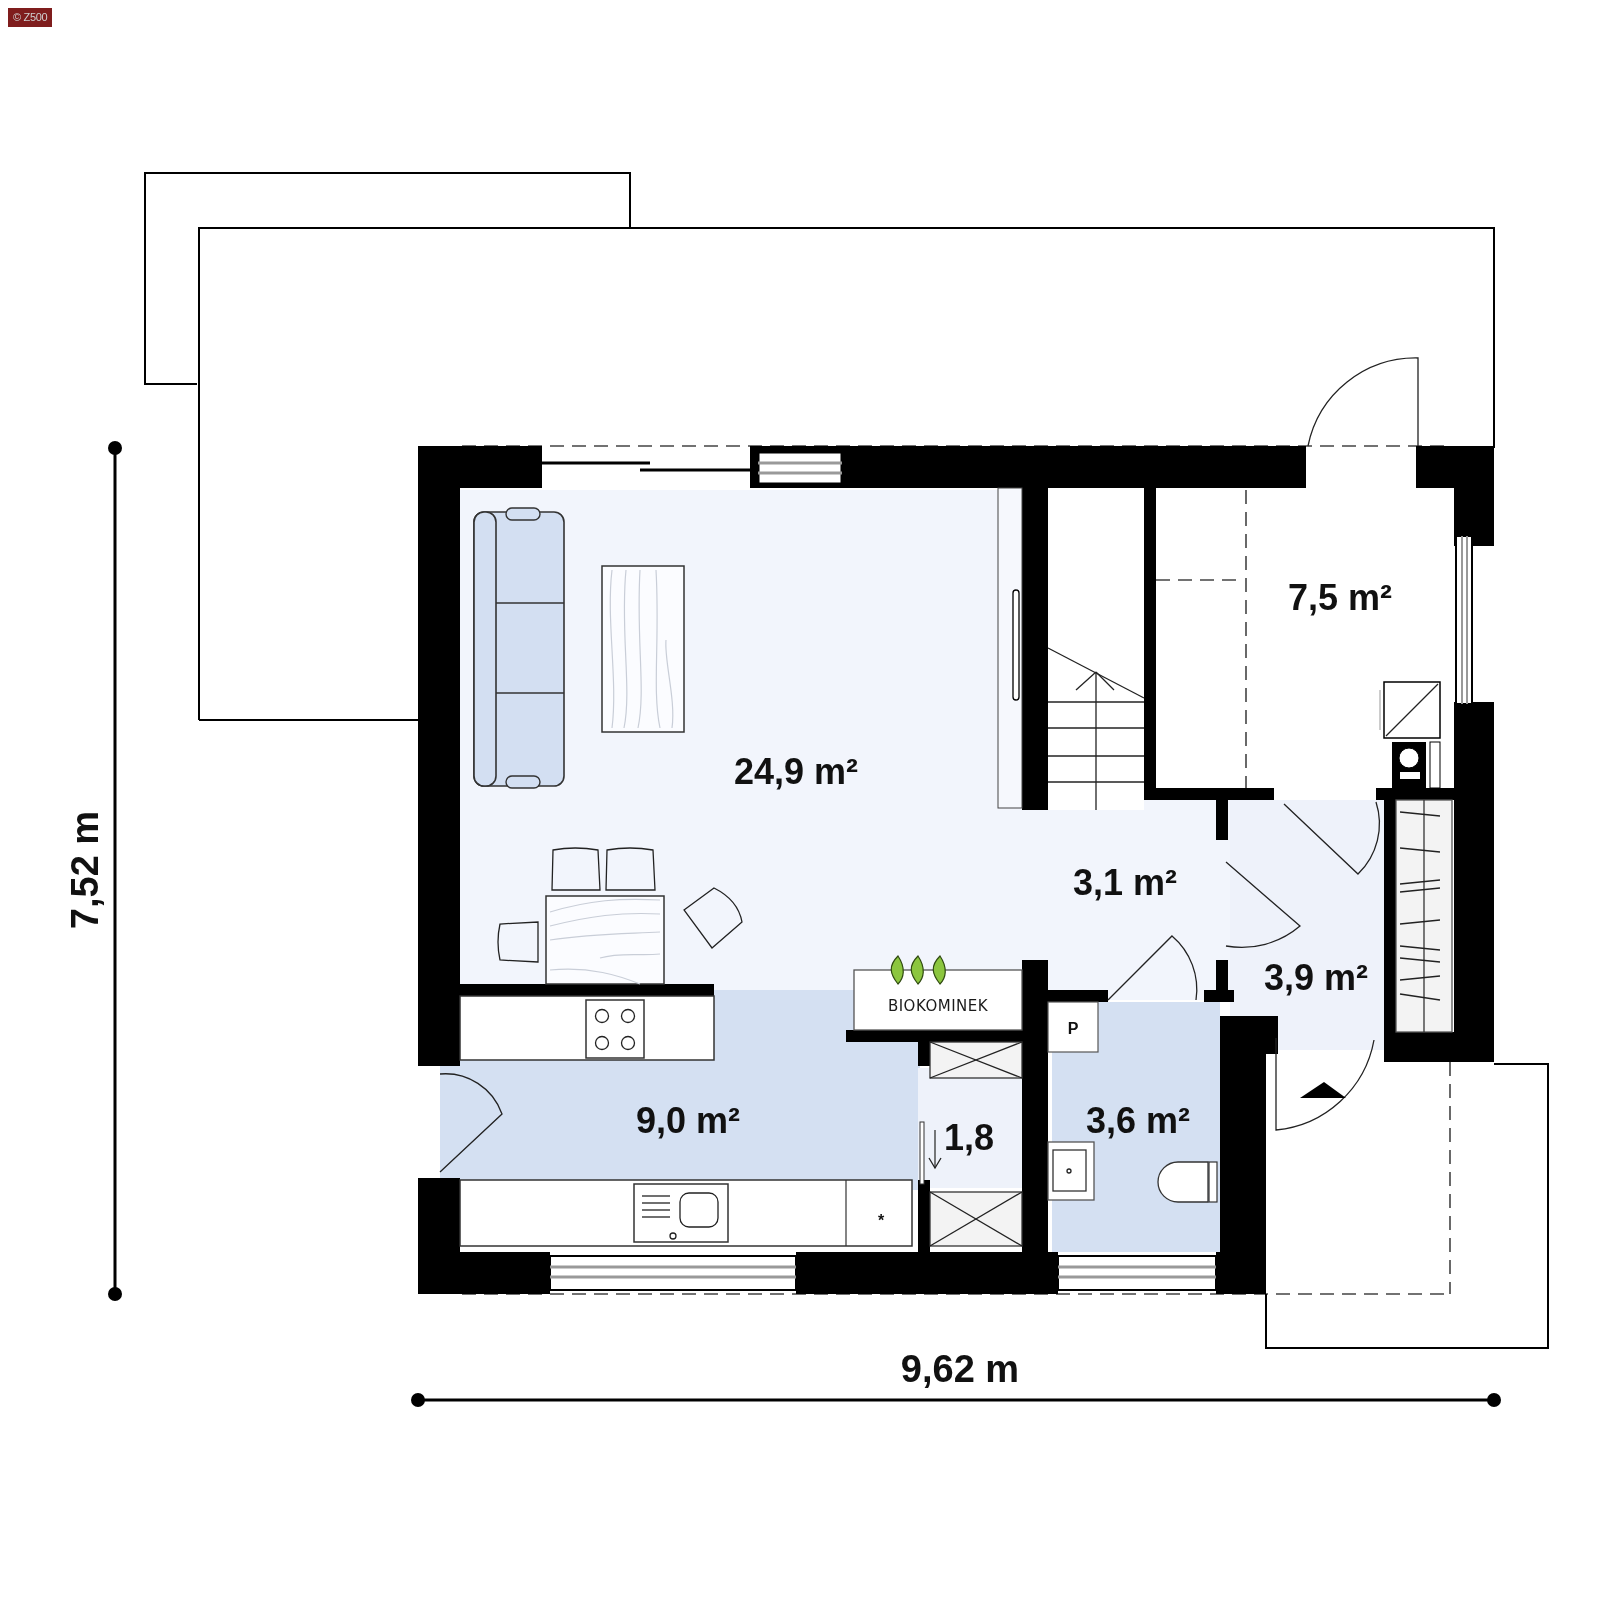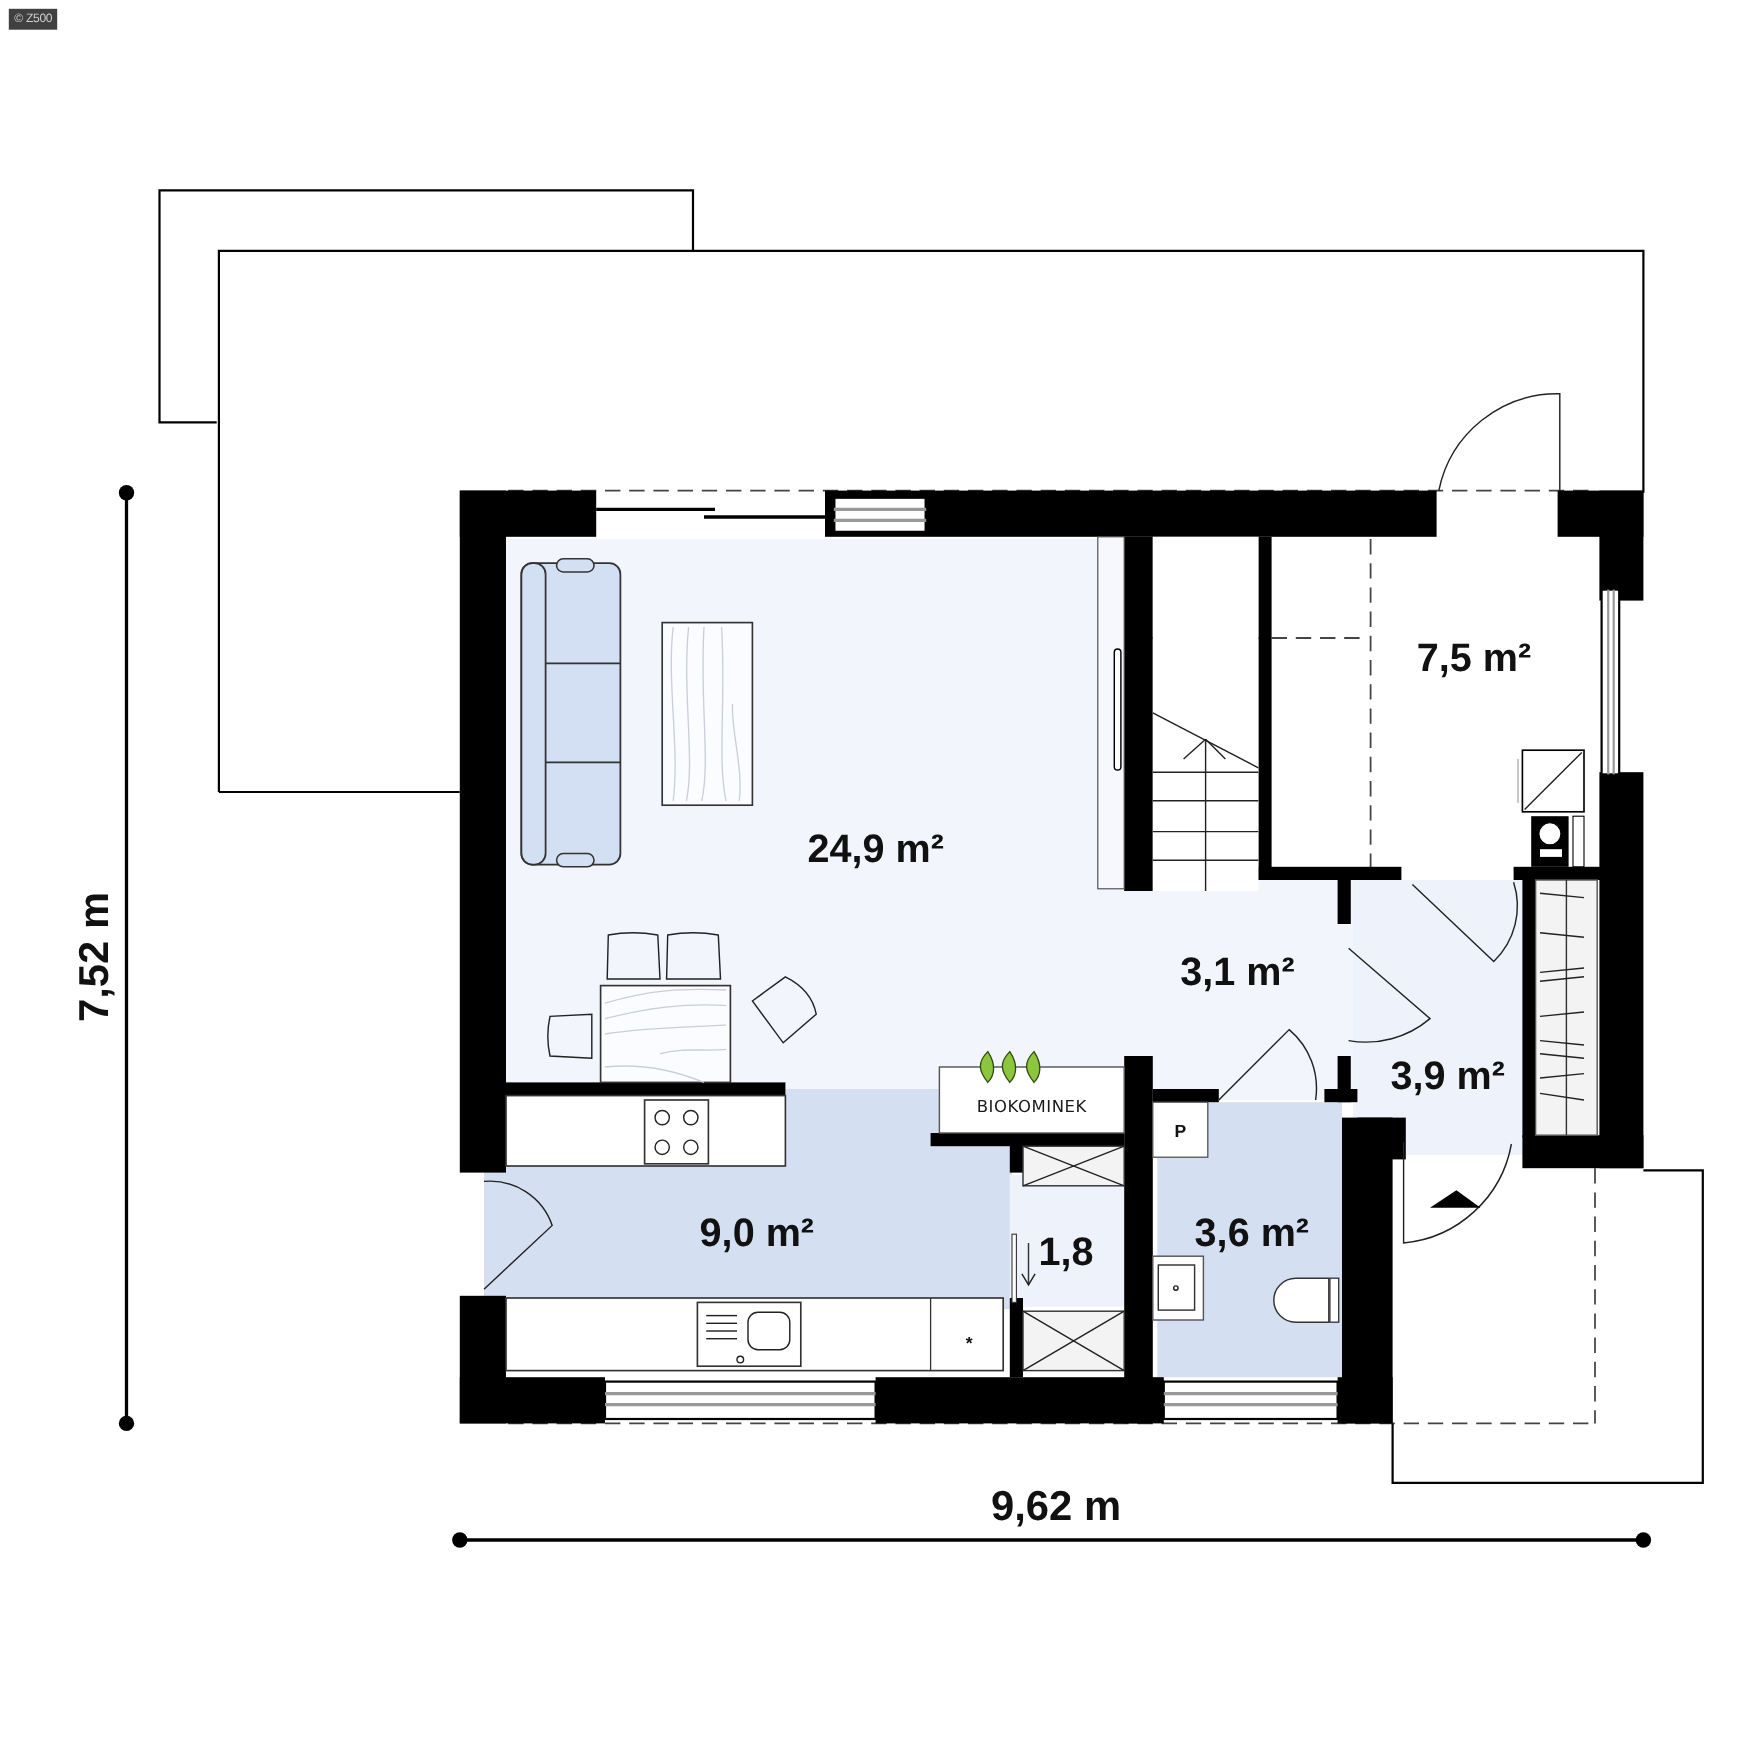--- a/index.html
+++ b/index.html
@@ -1,19 +1,19 @@
 <!DOCTYPE html>
 <html><head>
   <meta charset="utf-8">
   <style>
     html, body { margin: 0; padding: 0; background: #ffffff; }
     body { width: 1600px; height: 1600px; position: relative; overflow: hidden; font-family: "Liberation Sans", sans-serif; }
     .watermark {
       position: absolute; left: 8px; top: 8px; height: 19px; padding: 0 5px;
-      background: #404040; color: #cfcfcf; font-size: 11px; line-height: 19px;
+      background: #7f1d1d; color: #cfcfcf; font-size: 11px; line-height: 19px;
       font-family: "Liberation Sans", sans-serif; letter-spacing: -0.3px;
     }
     svg { position: absolute; left: 0; top: 0; }
     .area-label { font-family: "Liberation Sans", sans-serif; font-weight: bold; font-size: 36px; fill: #111; }
     .dim-label { font-family: "Liberation Sans", sans-serif; font-weight: bold; font-size: 38px; fill: #111; }
     .fp-label { font-family: "DejaVu Sans", sans-serif; font-size: 15px; fill: #1a1a1a; letter-spacing: 0.5px; }
     .small-label { font-family: "Liberation Sans", sans-serif; font-weight: bold; font-size: 16px; fill: #111; }
     .wall { fill: #000; }
     .thin { fill: none; stroke: #000; stroke-width: 2; }
     .thin1 { fill: none; stroke: #222; stroke-width: 1.3; }

